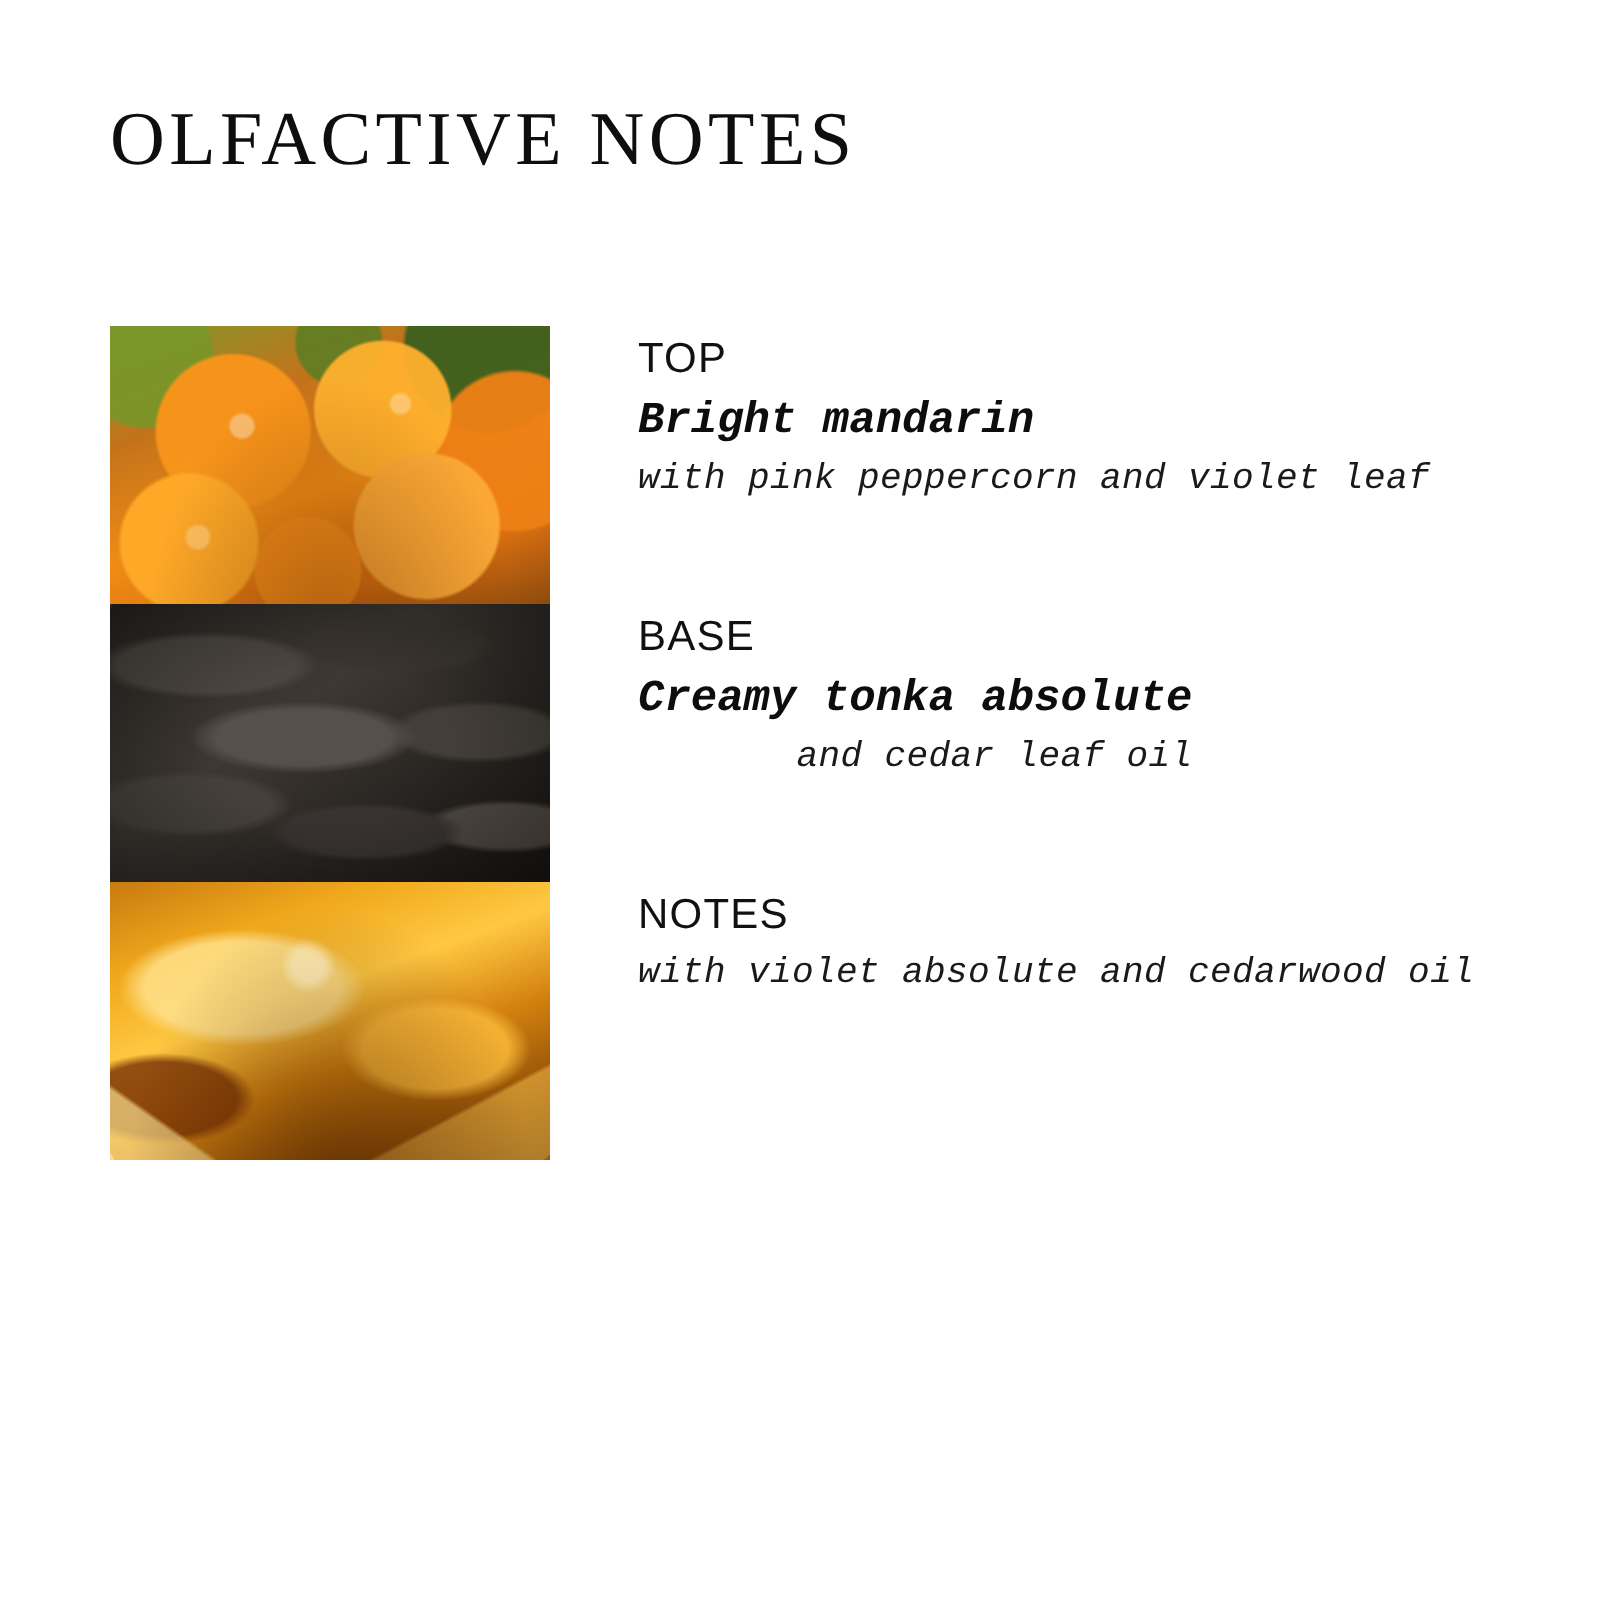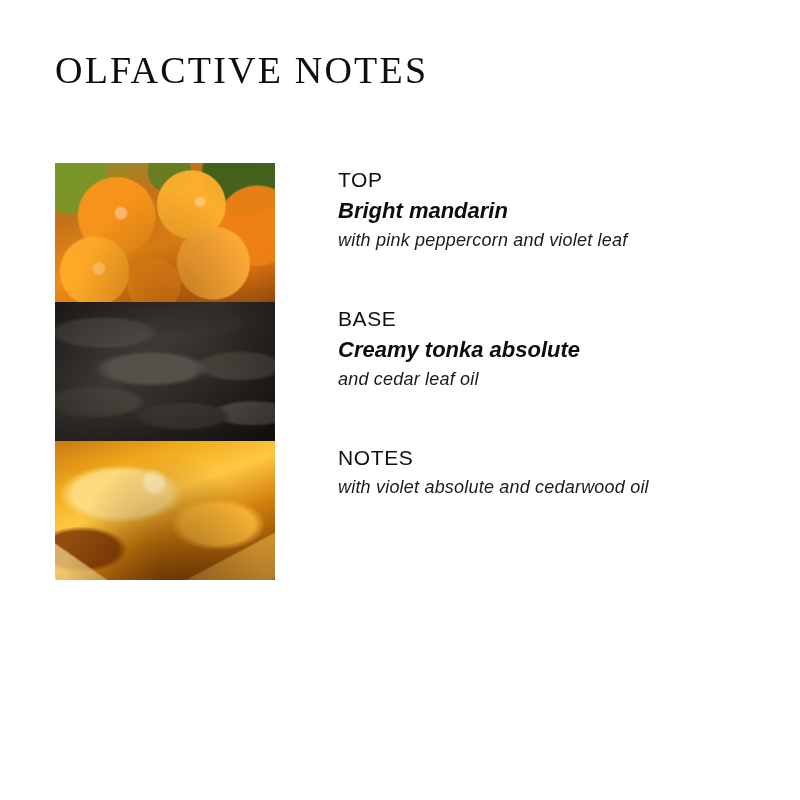--- a/index.html
+++ b/index.html
@@ -117,48 +117,49 @@
     position: absolute;
     inset: 0;
     background:
       linear-gradient(58deg, rgba(255,255,255,0.38) 0 2px, rgba(0,0,0,0) 2px 26px),
       linear-gradient(-40deg, rgba(80,35,0,0.35) 0 2px, rgba(0,0,0,0) 2px 34px),
       radial-gradient(circle at 45% 30%, rgba(255,255,255,0.35) 0 5%, rgba(0,0,0,0) 9%),
       radial-gradient(ellipse at 50% 110%, rgba(60,25,0,0.5), rgba(0,0,0,0) 65%);
   }
 
   .note-text {
-    padding-left: 63px;
+    padding-left: 44px;
     padding-top: 4px;
   }
   .note-stage {
     font-family: "Liberation Sans", sans-serif;
     font-size: 21px;
     letter-spacing: 0.6px;
     color: #111111;
     font-weight: 400;
     line-height: 1.25;
     margin-bottom: 4px;
   }
   .note-headline {
-    font-family: Liberation Sans, sans-serif;
+    font-family: Liberation Mono, monospace;
     font-style: italic;
     font-weight: bold;
     font-size: 22px;
     color: #0d0d0d;
     line-height: 1.3;
     margin-bottom: 2px;
   }
   .note-detail {
-    font-family: Liberation Sans, sans-serif;
+    font-family: Liberation Mono, monospace;
     font-style: italic;
     font-size: 18px;
     color: #1a1a1a;
     line-height: 1.35;
     letter-spacing: 0.2px;
+    text-align: right;
   }
 </style>
 </head>
 <body>
 
 <div class="page">
 
   <div class="page-title">OLFACTIVE NOTES</div>
 
   <div class="notes-block">

